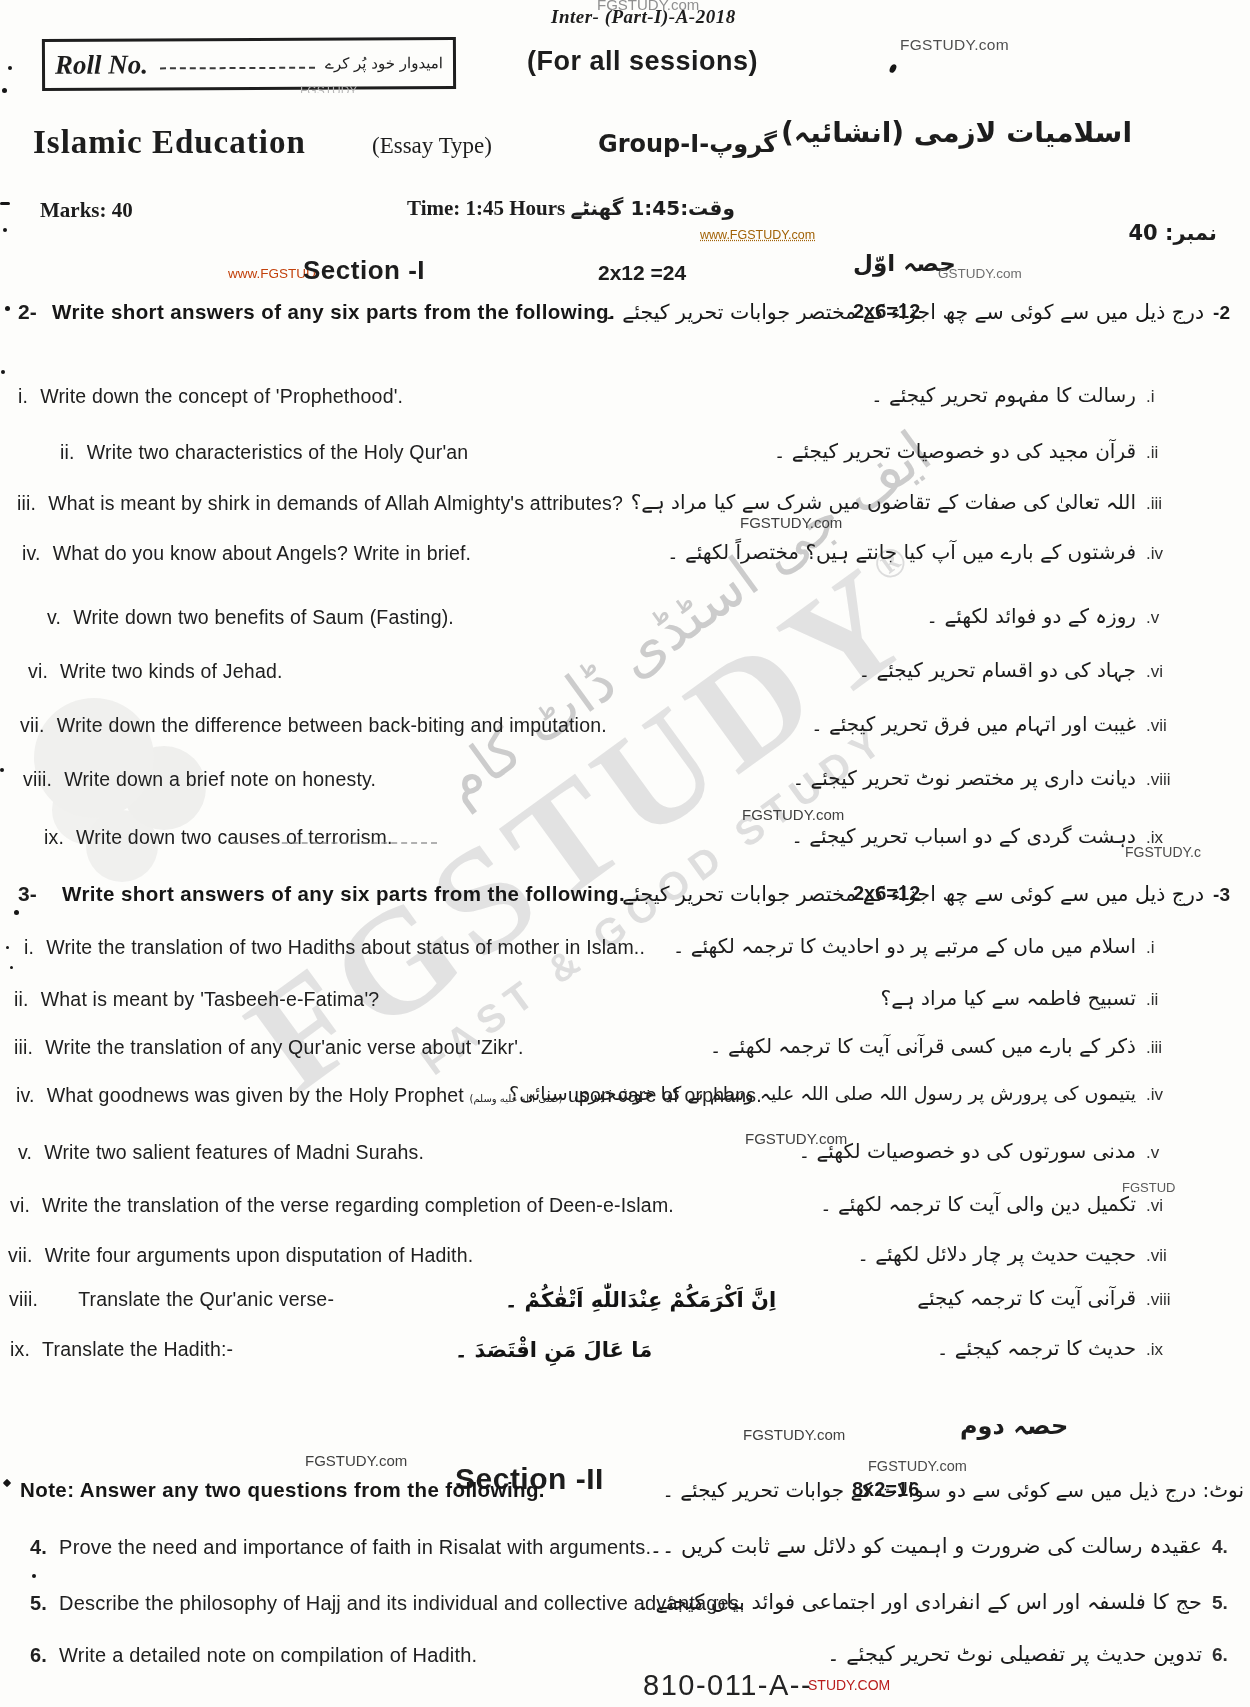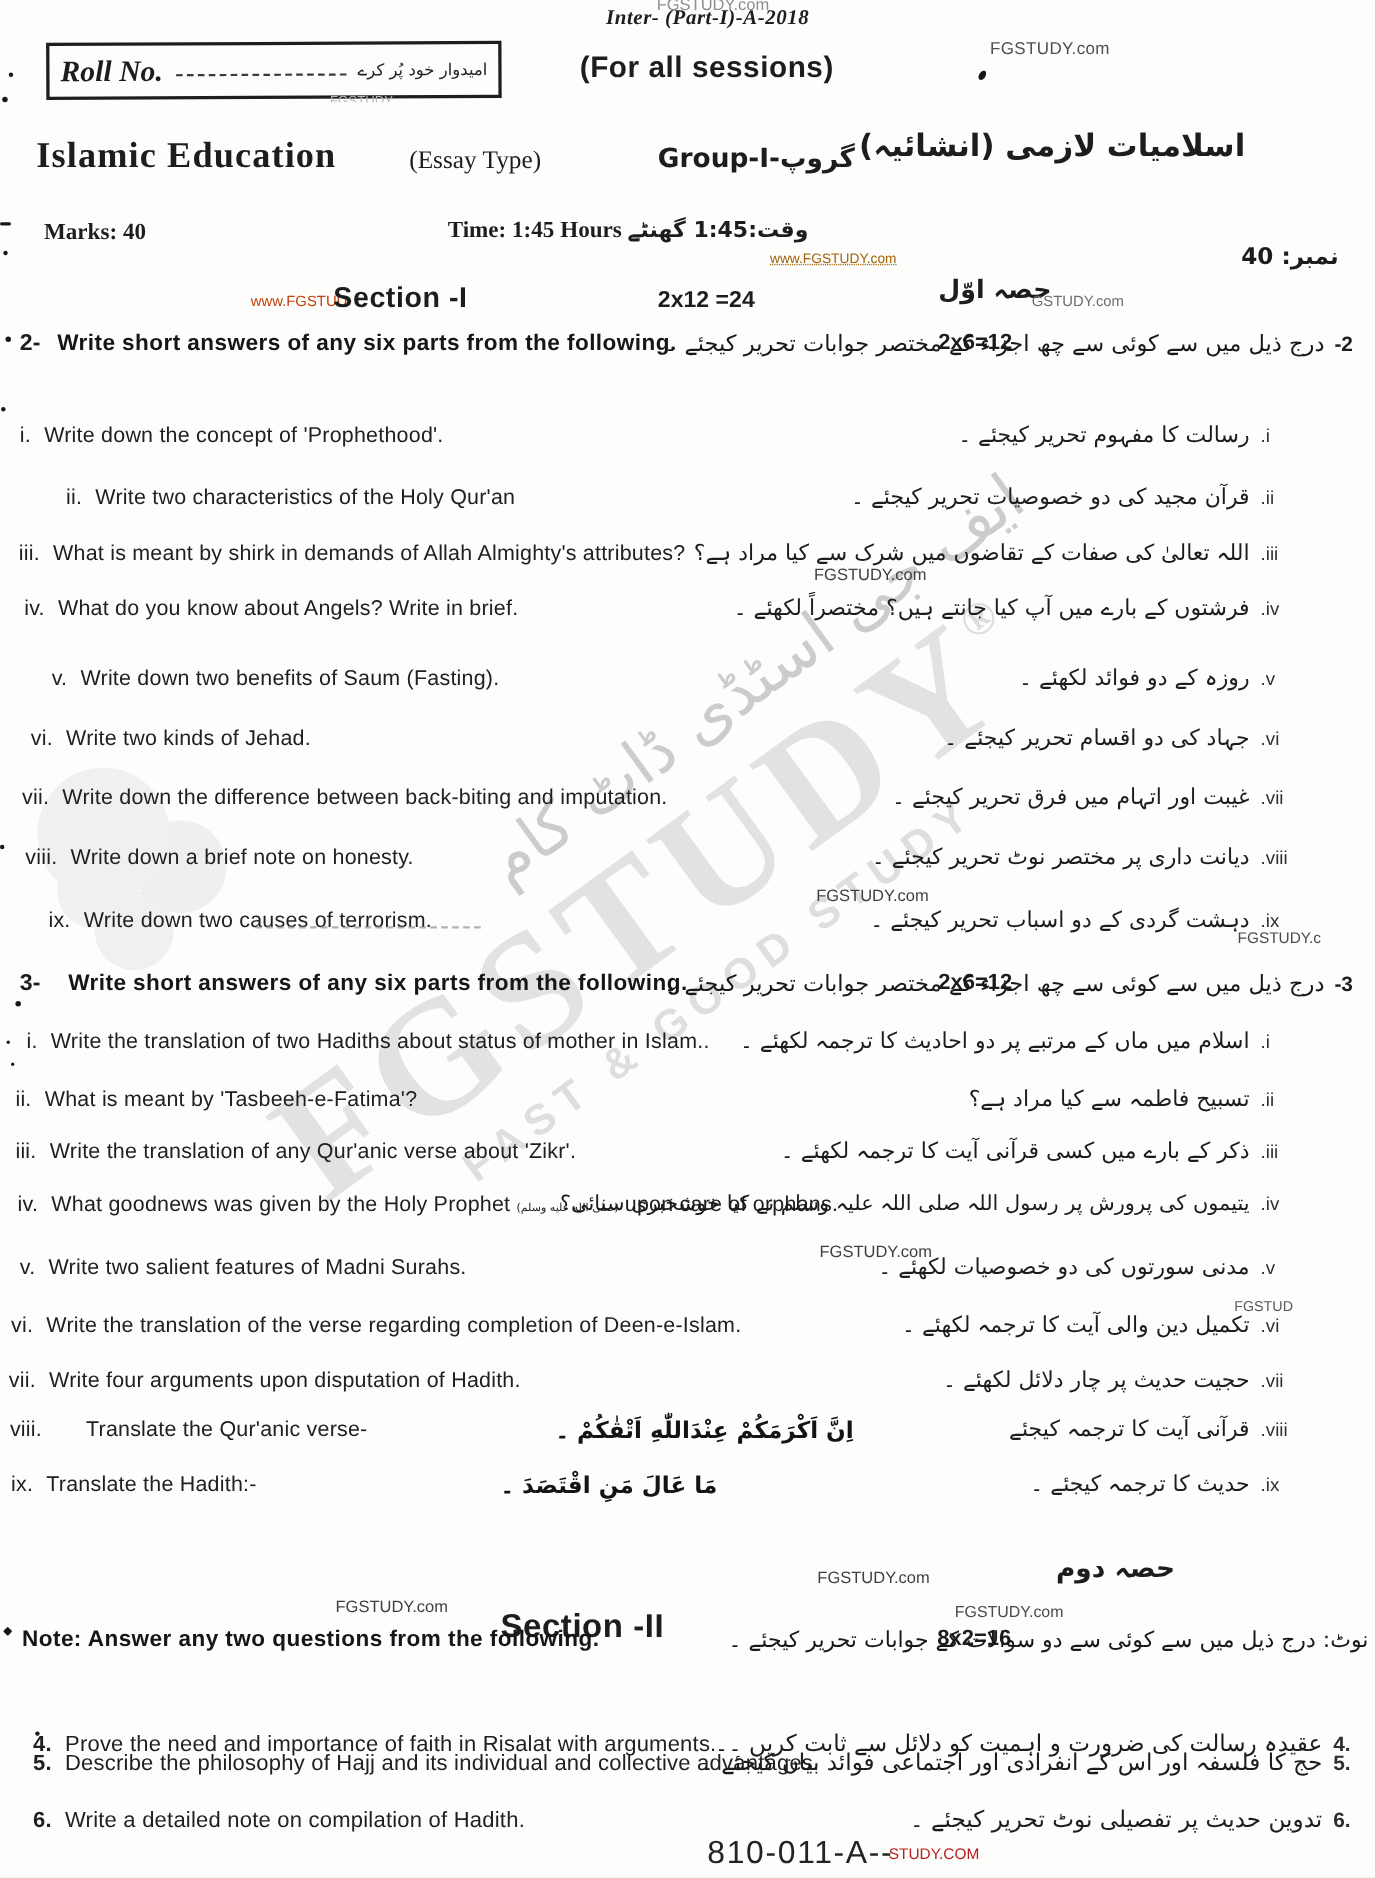--- a/index.html
+++ b/index.html
@@ -303,21 +303,21 @@
   <div class="abs s2-ur">حصہ دوم</div>
 
   <div class="hrow" style="top:1478px">
     <span class="hen" style="left:20px">Note: Answer any two questions from the following.</span>
     <span class="hmarks" style="left:852px">8x2=16</span>
     <span class="hur" style="right:6px">
         <span class="u" style="font-size:20px">نوٹ: درج ذیل میں سے کوئی سے دو سوالات کے جوابات تحریر کیجئے ۔</span>
       </span>
   </div>
 
-  <div class="item" style="top:1575px">
+  <div class="item" style="top:1536px">
     <span class="ien" style="left:30px;font-size:20px"><span class="n" style="font-weight:bold">4.</span><span>Prove the need and importance of faith in Risalat with arguments.</span></span>
     <span class="iur" style="right:14px">
         <span class="u" style="font-size:21px">عقیدہ رسالت کی ضرورت و اہمیت کو دلائل سے ثابت کریں ۔۔</span>
         <span class="rn" style="font-weight:bold;font-size:19px;min-width:24px">4.</span>
       </span>
   </div>
   <div class="item" style="top:1592px">
     <span class="ien" style="left:30px;font-size:20px"><span class="n" style="font-weight:bold">5.</span><span>Describe the philosophy of Hajj and  its individual and collective advantages.</span></span>
     <span class="iur" style="right:14px">
         <span class="u" style="font-size:21px">حج کا فلسفہ اور اس کے انفرادی اور اجتماعی فوائد بیان کیجئے ۔</span>

